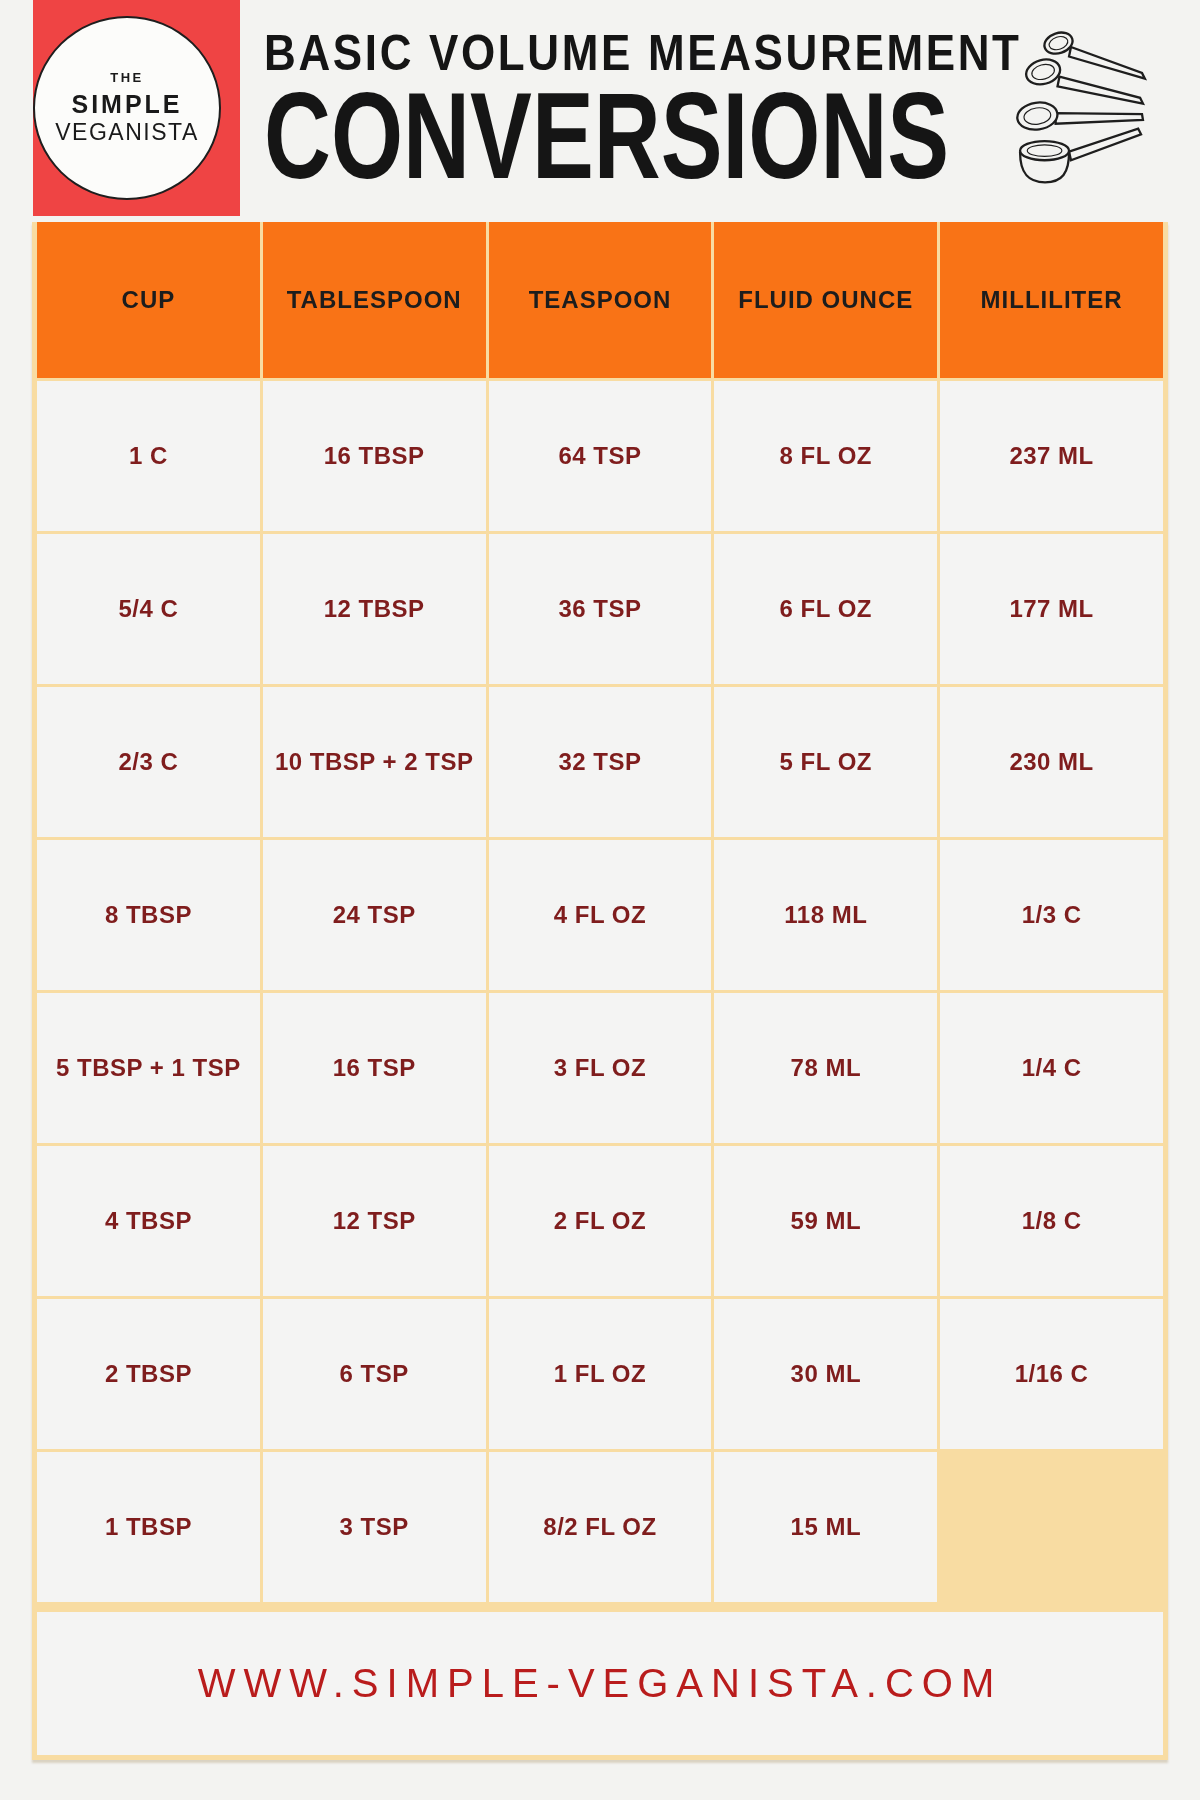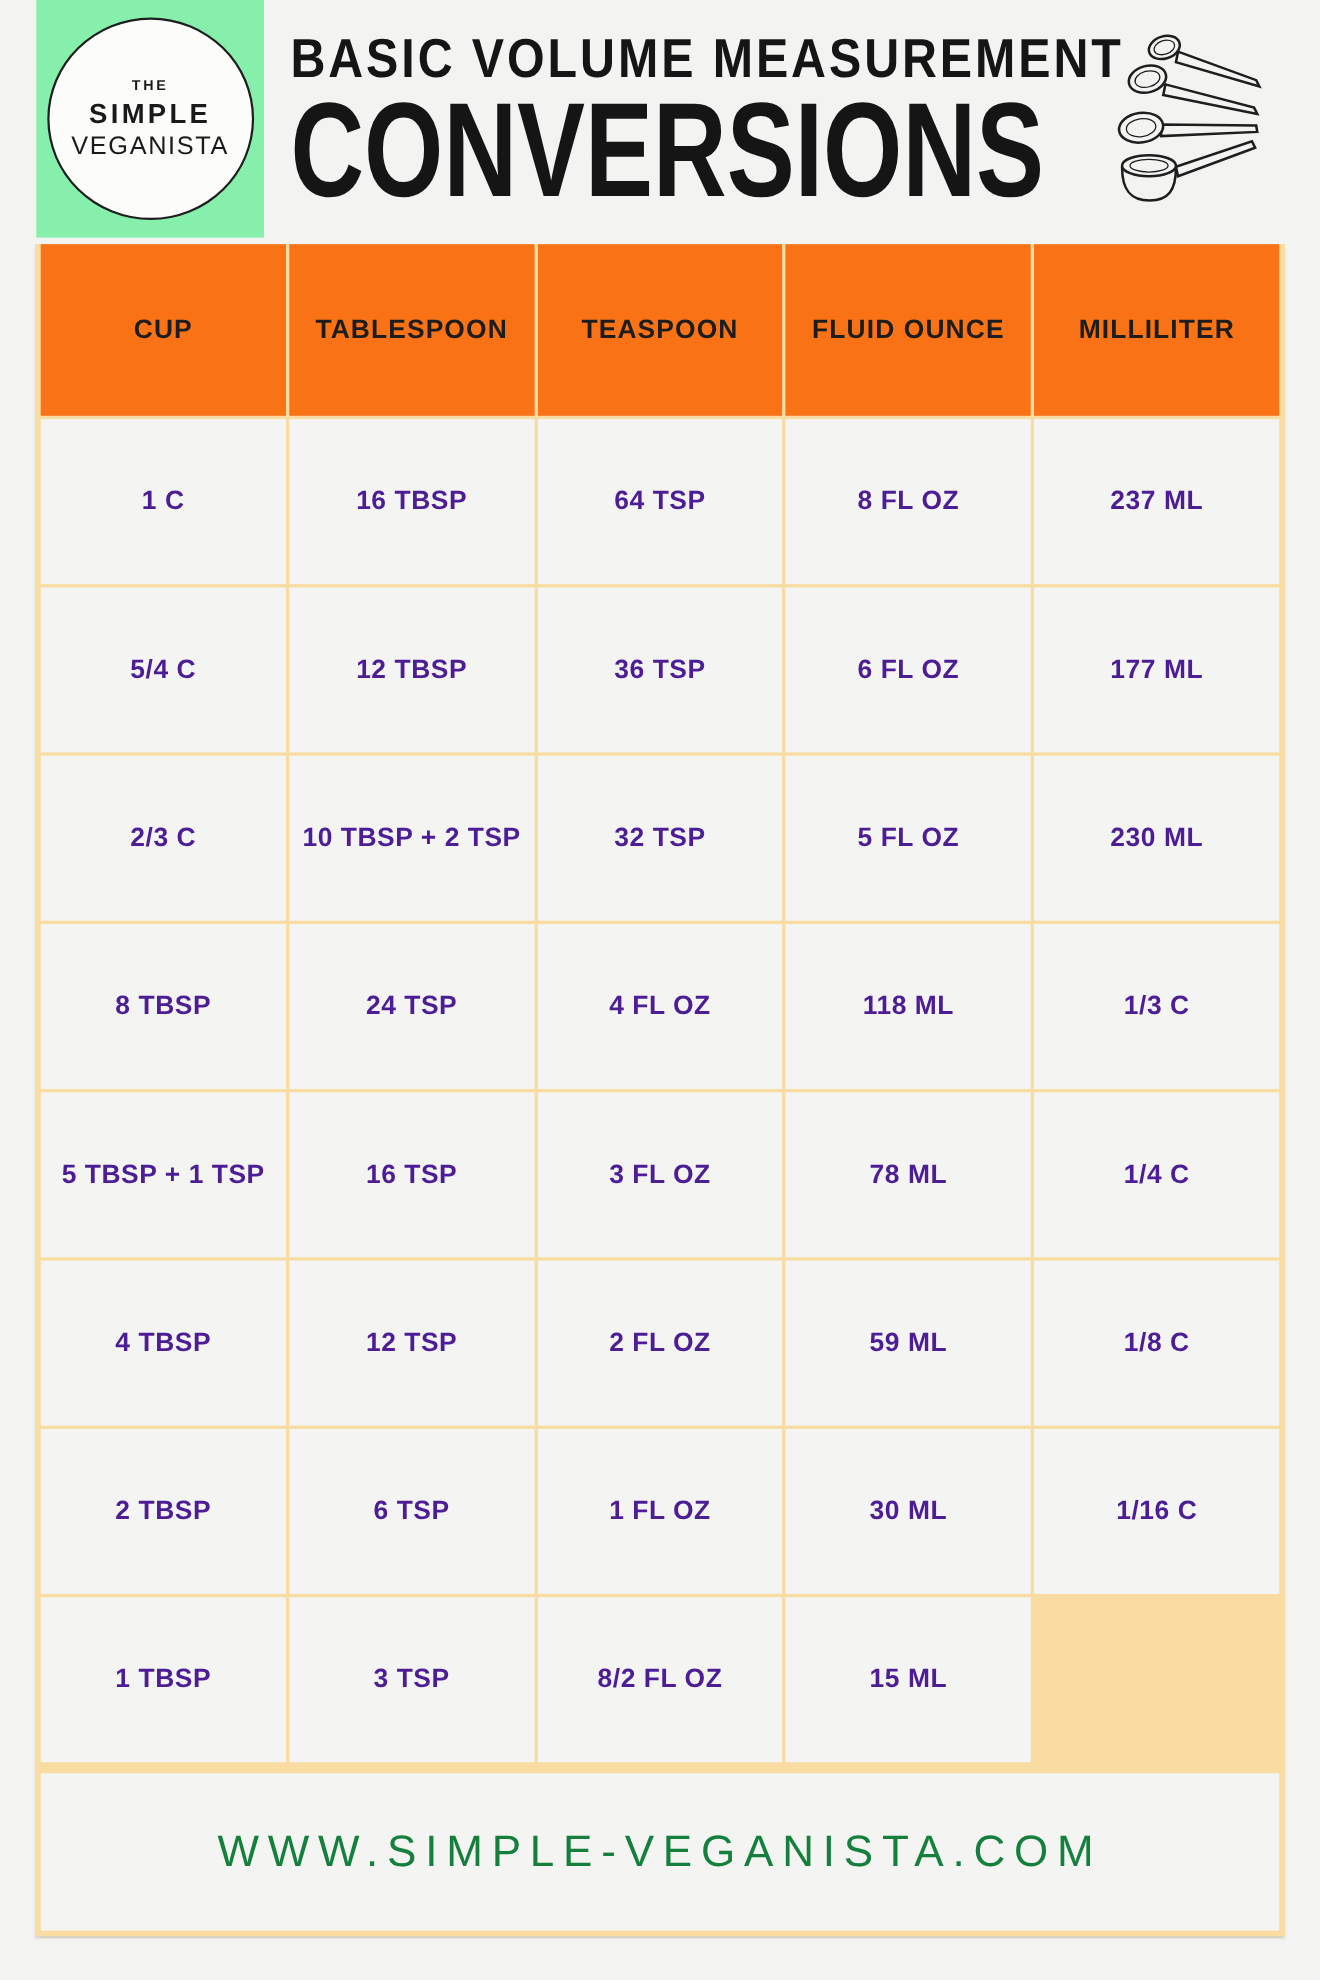--- a/index.html
+++ b/index.html
@@ -5,21 +5,21 @@
   html,body{margin:0;padding:0;}
   body{font-family:"Liberation Sans", sans-serif; background:#e9e9e7;}
   .page{
     position:relative; width:1200px; height:1800px; margin:0 auto;
     background:#F3F3F1; overflow:hidden; color:#1A1A1A;
   }
 
   
   .logo-box{
     position:absolute; left:33px; top:0; width:207px; height:216px;
-    background:#86efac; display:flex; align-items:center; justify-content:center;
+    background:#ef4444; display:flex; align-items:center; 
   }
   .logo-circle{
     width:184px; height:180px; border:2px solid #1E1E1E; border-radius:50%;
     display:flex; flex-direction:column; align-items:center; justify-content:center;
     background:#FCFCFA;
   }
   .logo-the{font-size:13px; font-weight:700; letter-spacing:2.5px; margin-bottom:5px;}
   .logo-simple{font-size:25px; font-weight:700; letter-spacing:3px; line-height:1.15;}
   .logo-veganista{font-size:23px; font-weight:400; letter-spacing:1.5px; line-height:1.15;}
 
@@ -47,27 +47,27 @@
     box-shadow:0 3px 2px rgba(170,150,110,.35);
   }
   .th{
     height:156px; background:#f97316;
     display:flex; align-items:center; justify-content:center;
     font-size:24px; font-weight:700; letter-spacing:1px; color:#1D1D1D;
   }
   .td{
     height:150px; background:#F4F4F3;
     display:flex; align-items:center; justify-content:center;
-    font-size:24px; font-weight:700; letter-spacing:.5px; color:#4c1d95;
+    font-size:24px; font-weight:700; letter-spacing:.5px; color:#7f1d1d;
   }
   .row-spacer{grid-column:1/-1; height:4px; background:#F8DCA2;}
   .footer-cell{
     grid-column:1/-1; height:143px; background:#F4F4F3;
     display:flex; align-items:center; justify-content:center;
-    font-size:40px; font-weight:300; letter-spacing:8px; color:#15803d;
+    font-size:40px; font-weight:300; letter-spacing:8px; color:#b91c1c;
     white-space:nowrap;
   }
 </style>
 </head>
 <body>
 
 <div class="page">
 
   <div class="logo-box">
     <div class="logo-circle">

